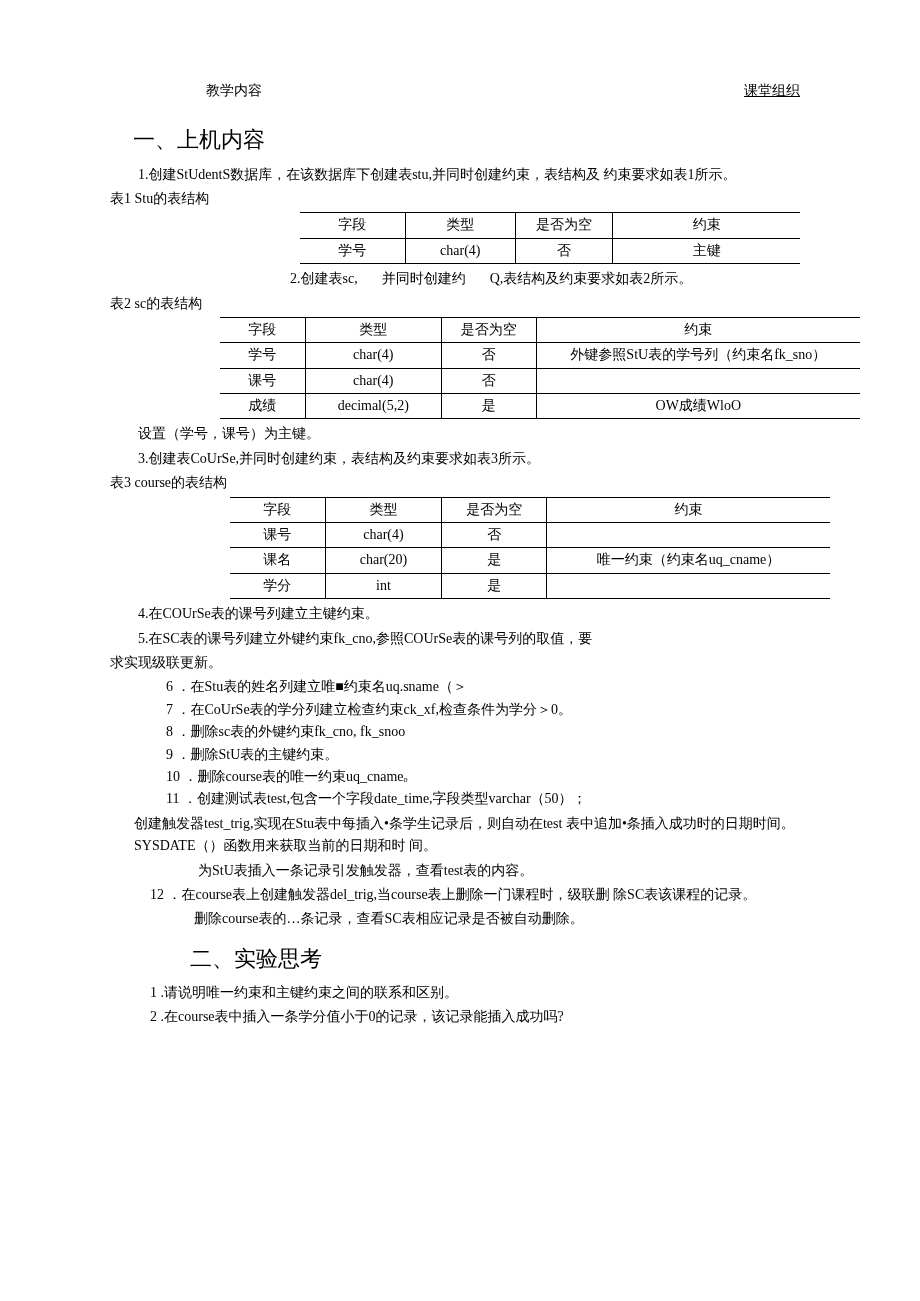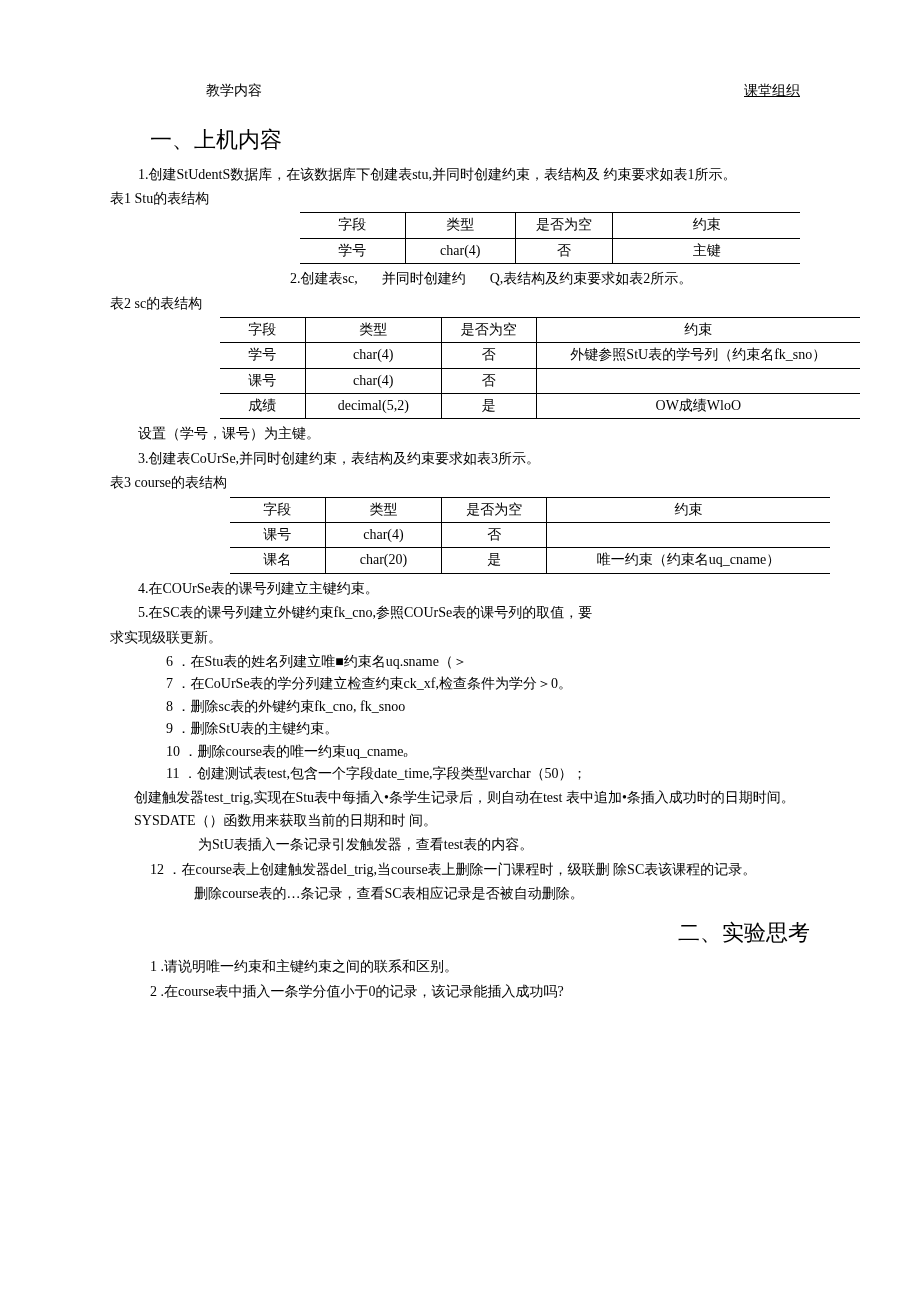--- a/index.html
+++ b/index.html
@@ -16,21 +16,21 @@
   .header-row {
     display: flex;
     justify-content: space-between;
     margin-bottom: 20px;
   }
   .header-left { margin-left: 96px; }
   .header-right { margin-right: 10px; text-decoration: underline; }
   h2 {
     font-size: 22px;
     font-weight: normal;
-    margin: 10px 0 6px 40px;
+    margin: 10px 0 6px 23px;
     font-family: Liberation Serif, serif;
   }
   .para {
     margin: 2px 0;
     text-indent: 0;
   }
   .indent1 { margin-left: 28px; }
   .indent2 { margin-left: 56px; }
   .caption {
     text-align: left;
@@ -161,20 +161,26 @@
     <td>char(4)</td>
     <td>否</td>
     <td></td>
   </tr>
   <tr>
     <td>课名</td>
     <td>char(20)</td>
     <td>是</td>
     <td>唯一约束（约束名uq_cname）</td>
   </tr>
+  <tr>
+    <td>学分</td>
+    <td>int</td>
+    <td>是</td>
+    <td></td>
+  </tr>
 </tbody>
   </table>
 
 <div class="para indent1">4.在COUrSe表的课号列建立主键约束。</div>
 <div class="para indent1">5.在SC表的课号列建立外键约束fk_cno,参照COUrSe表的课号列的取值，要</div>
 <div class="para sub-para2">求实现级联更新。</div>
 
 <div class="list-item">6 ．在Stu表的姓名列建立唯■约束名uq.sname（＞</div>
 <div class="list-item">7 ．在CoUrSe表的学分列建立检查约束ck_xf,检查条件为学分＞0。</div>
 <div class="list-item">8 ．删除sc表的外键约束fk_cno, fk_snoo</div>
@@ -183,15 +189,15 @@
 <div class="list-item">11 ．创建测试表test,包含一个字段date_time,字段类型varchar（50）；</div>
 
 <div class="para indent2" style="margin-left:24px; text-indent:0;">
   <span>创建触发器test_trig,实现在Stu表中每插入•条学生记录后，则自动在test 表中追加•条插入成功时的日期时间。SYSDATE（）函数用来获取当前的日期和时 间。</span>
 </div>
 <div class="para" style="margin-left:88px;font-family:Liberation Serif, serif;">为StU表插入一条记录引发触发器，查看test表的内容。</div>
 
 <div class="para" style="margin-left:40px;">12 ．在course表上创建触发器del_trig,当course表上删除一门课程时，级联删 除SC表该课程的记录。</div>
 <div class="para" style="margin-left:84px;">删除course表的…条记录，查看SC表相应记录是否被自动删除。</div>
 
-<h2 style="margin-left:80px;text-align:right;">二、实验思考</h2>
+<h2 style="margin-left:80px;">二、实验思考</h2>
 <div class="para" style="margin-left:40px;">1 .请说明唯一约束和主键约束之间的联系和区别。</div>
 <div class="para" style="margin-left:40px;">2 .在course表中插入一条学分值小于0的记录，该记录能插入成功吗?</div>
 
 </body></html>

